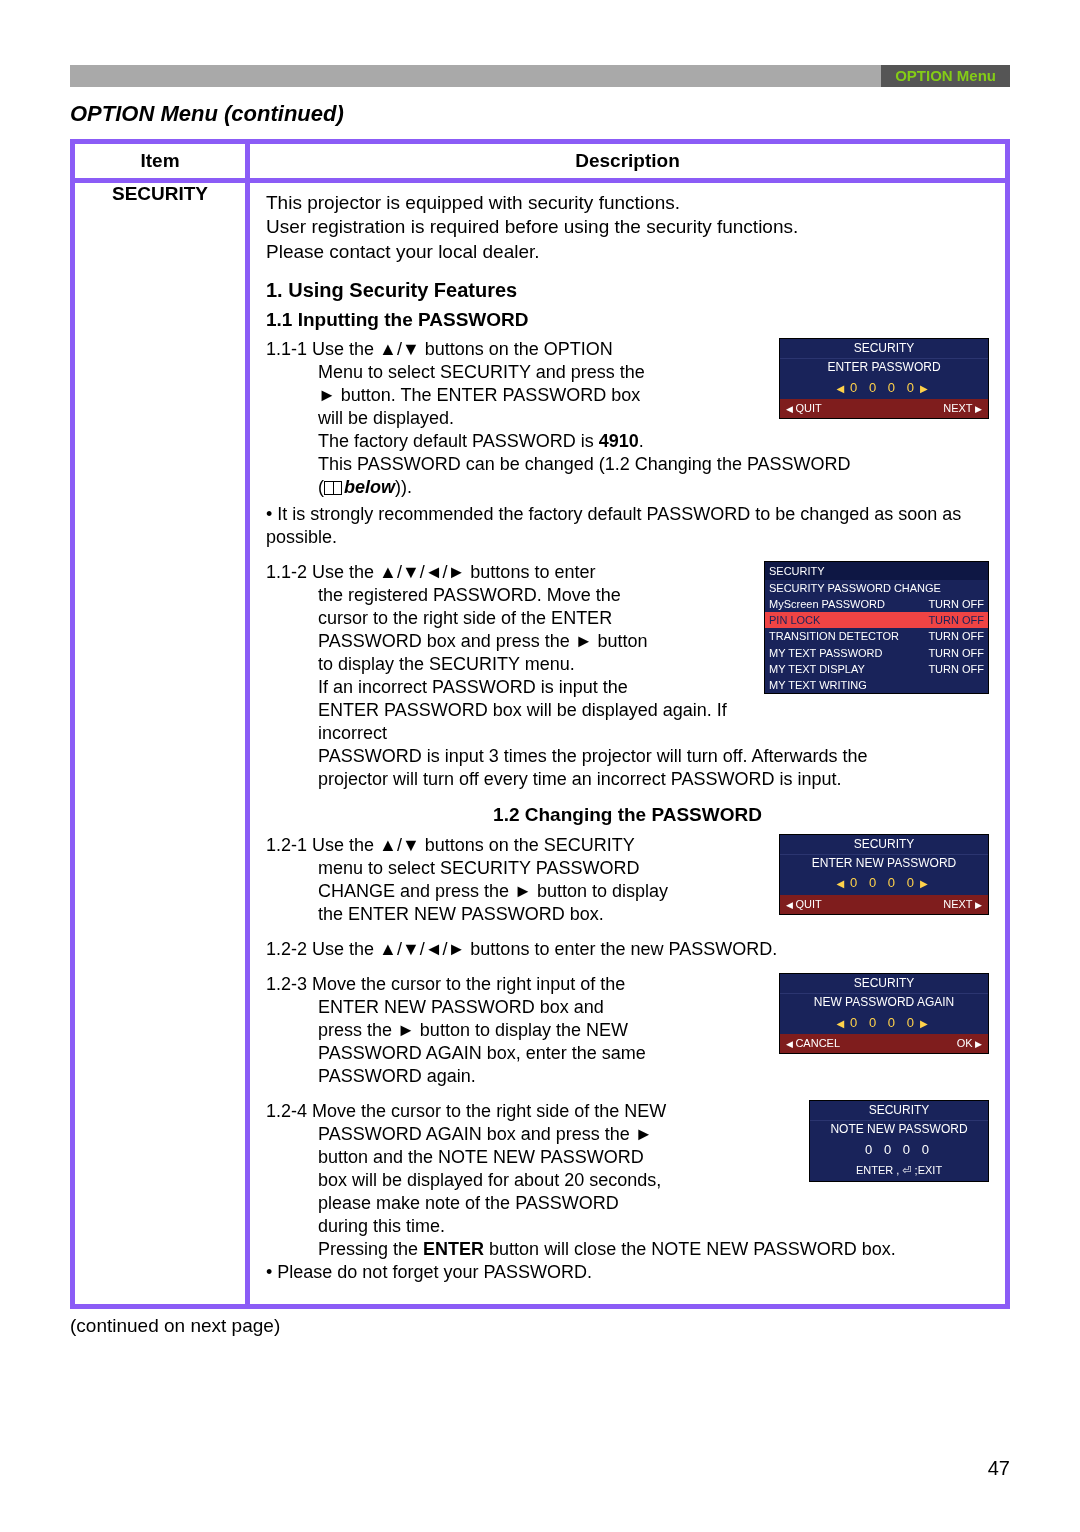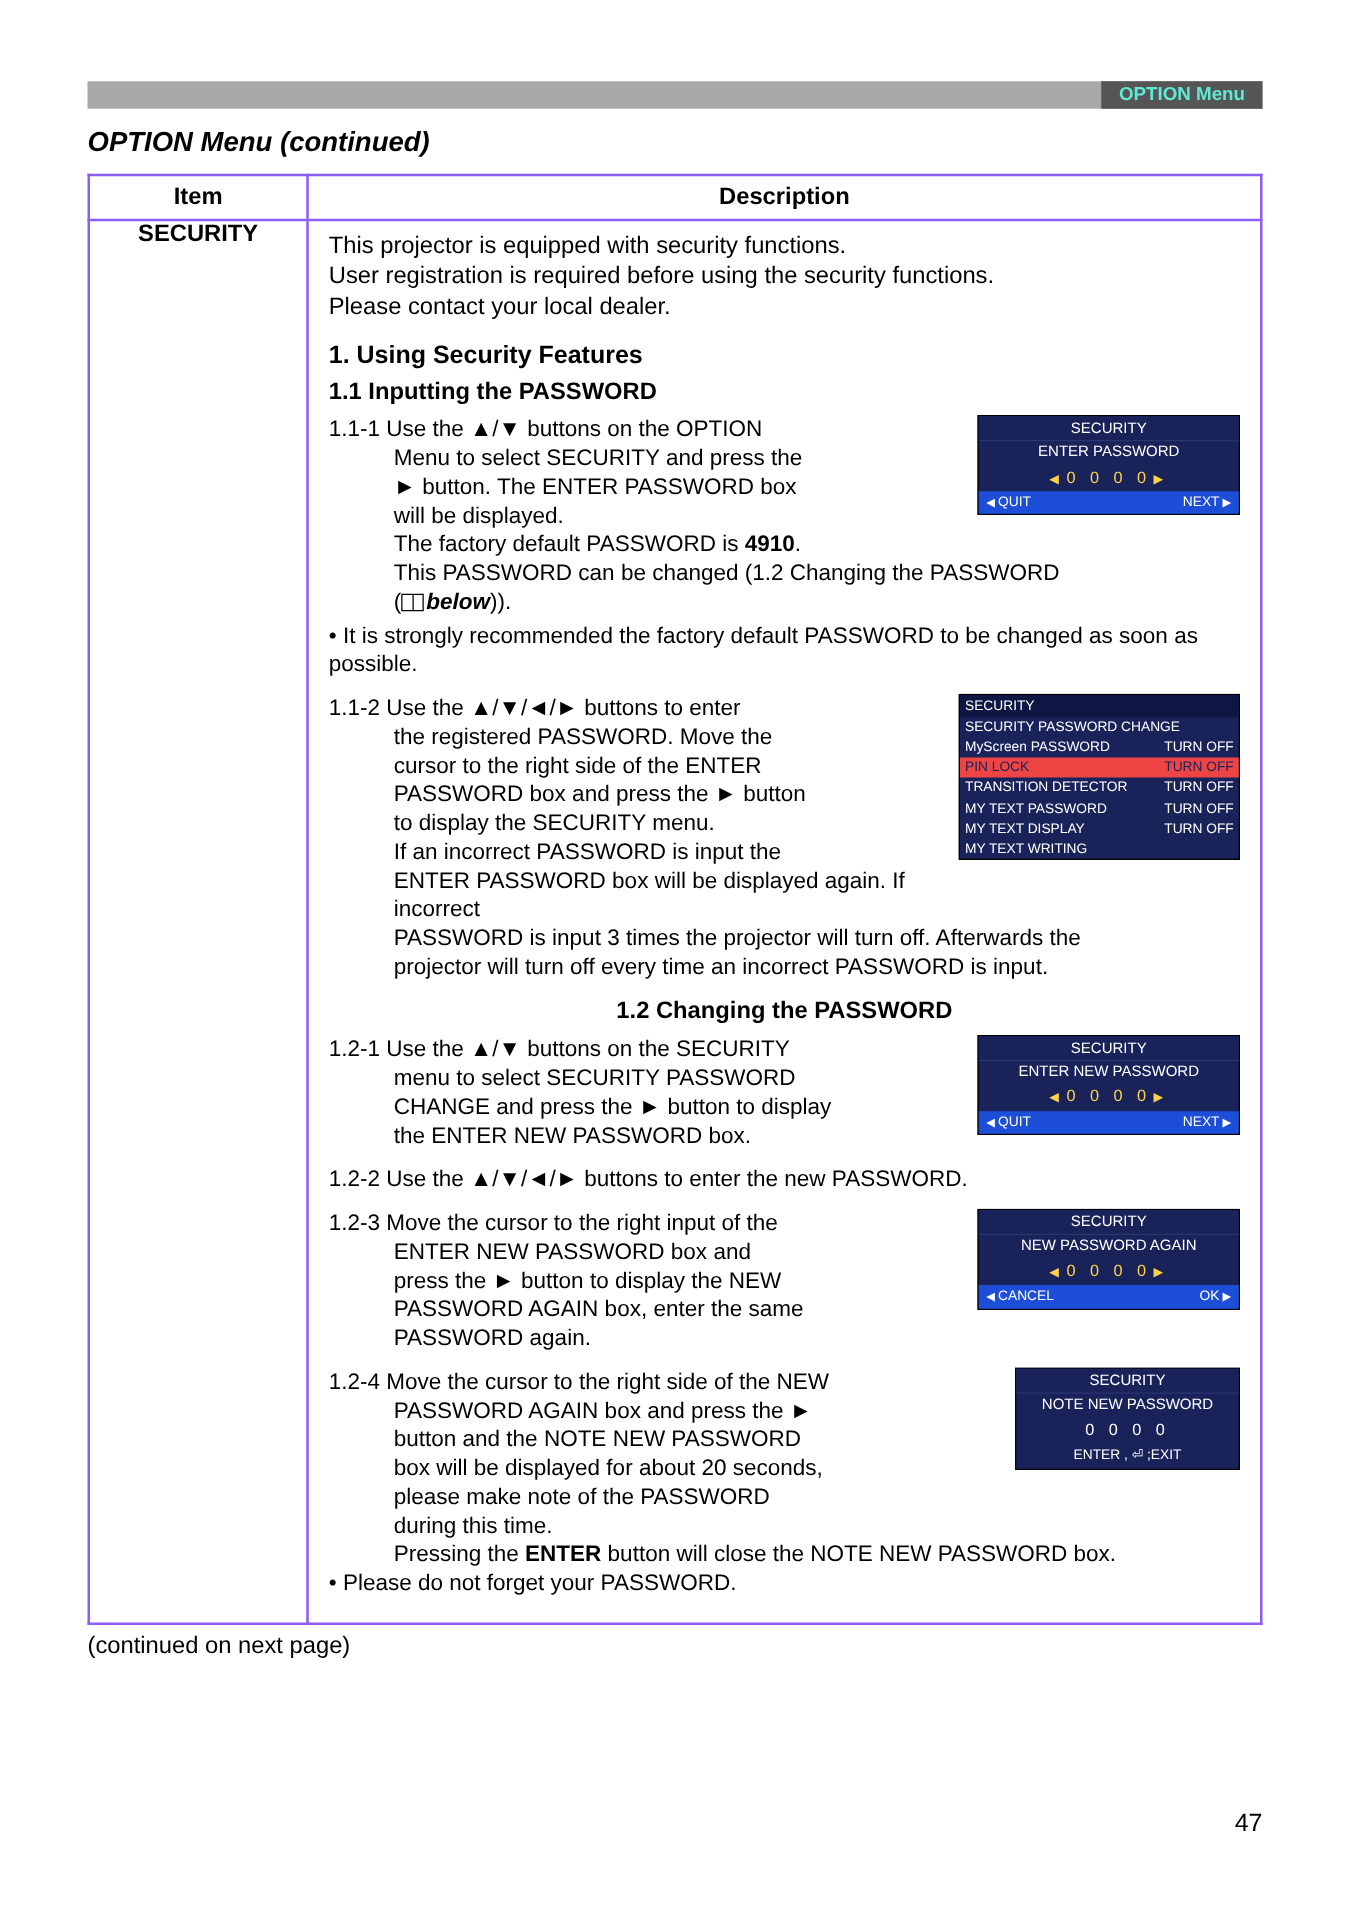--- a/index.html
+++ b/index.html
@@ -20,39 +20,39 @@
     background: #a9a9a9;
     margin: 65px 0 0 0;
     position: relative;
   }
   .top-bar-label {
     position: absolute;
     right: 0;
     top: 0;
     height: 22px;
     background: #555;
-    color: #5eead4;
+    color: #84cc16;
     font-size: 15px;
     font-weight: bold;
     padding: 2px 14px;
     line-height: 18px;
   }
   .section-title {
     font-size: 22px;
     font-weight: bold;
     font-style: italic;
     margin: 14px 0 12px 0;
   }
   table.main {
     width: 100%;
     border-collapse: collapse;
     border: 2px solid #000;
   }
   table.main th, table.main td {
-    border: 2px solid #8b5cf6;
+    border: 5px solid #8b5cf6;
     vertical-align: top;
   }
   table.main th {
     text-align: center;
     font-weight: bold;
     font-size: 19px;
     padding: 6px 0;
   }
   td.item-col {
     width: 175px;
@@ -109,21 +109,21 @@
     display: inline-block;
     color: #ffd24a;
     letter-spacing: 4px;
     font-size: 13px;
   }
   .osd .tri-l::before { content: "◀"; color:#ffd24a; font-size:10px; margin-right:2px;}
   .osd .tri-r::after { content: "▶"; color:#ffd24a; font-size:10px; margin-left:2px;}
   .osd .osd-footer {
     display: flex;
     justify-content: space-between;
-    background: #1d4ed8;
+    background: #7f1d1d;
     padding: 2px 6px;
     font-size: 11px;
   }
   .osd .osd-footer span { white-space: nowrap; }
   .osd .osd-footer .lfoot::before { content:"◀ "; font-size:9px;}
   .osd .osd-footer .rfoot::after { content:" ▶"; font-size:9px;}
   .osd .osd-note {
     text-align:center;
     padding: 2px 4px 4px 4px;
     font-size: 11px;

